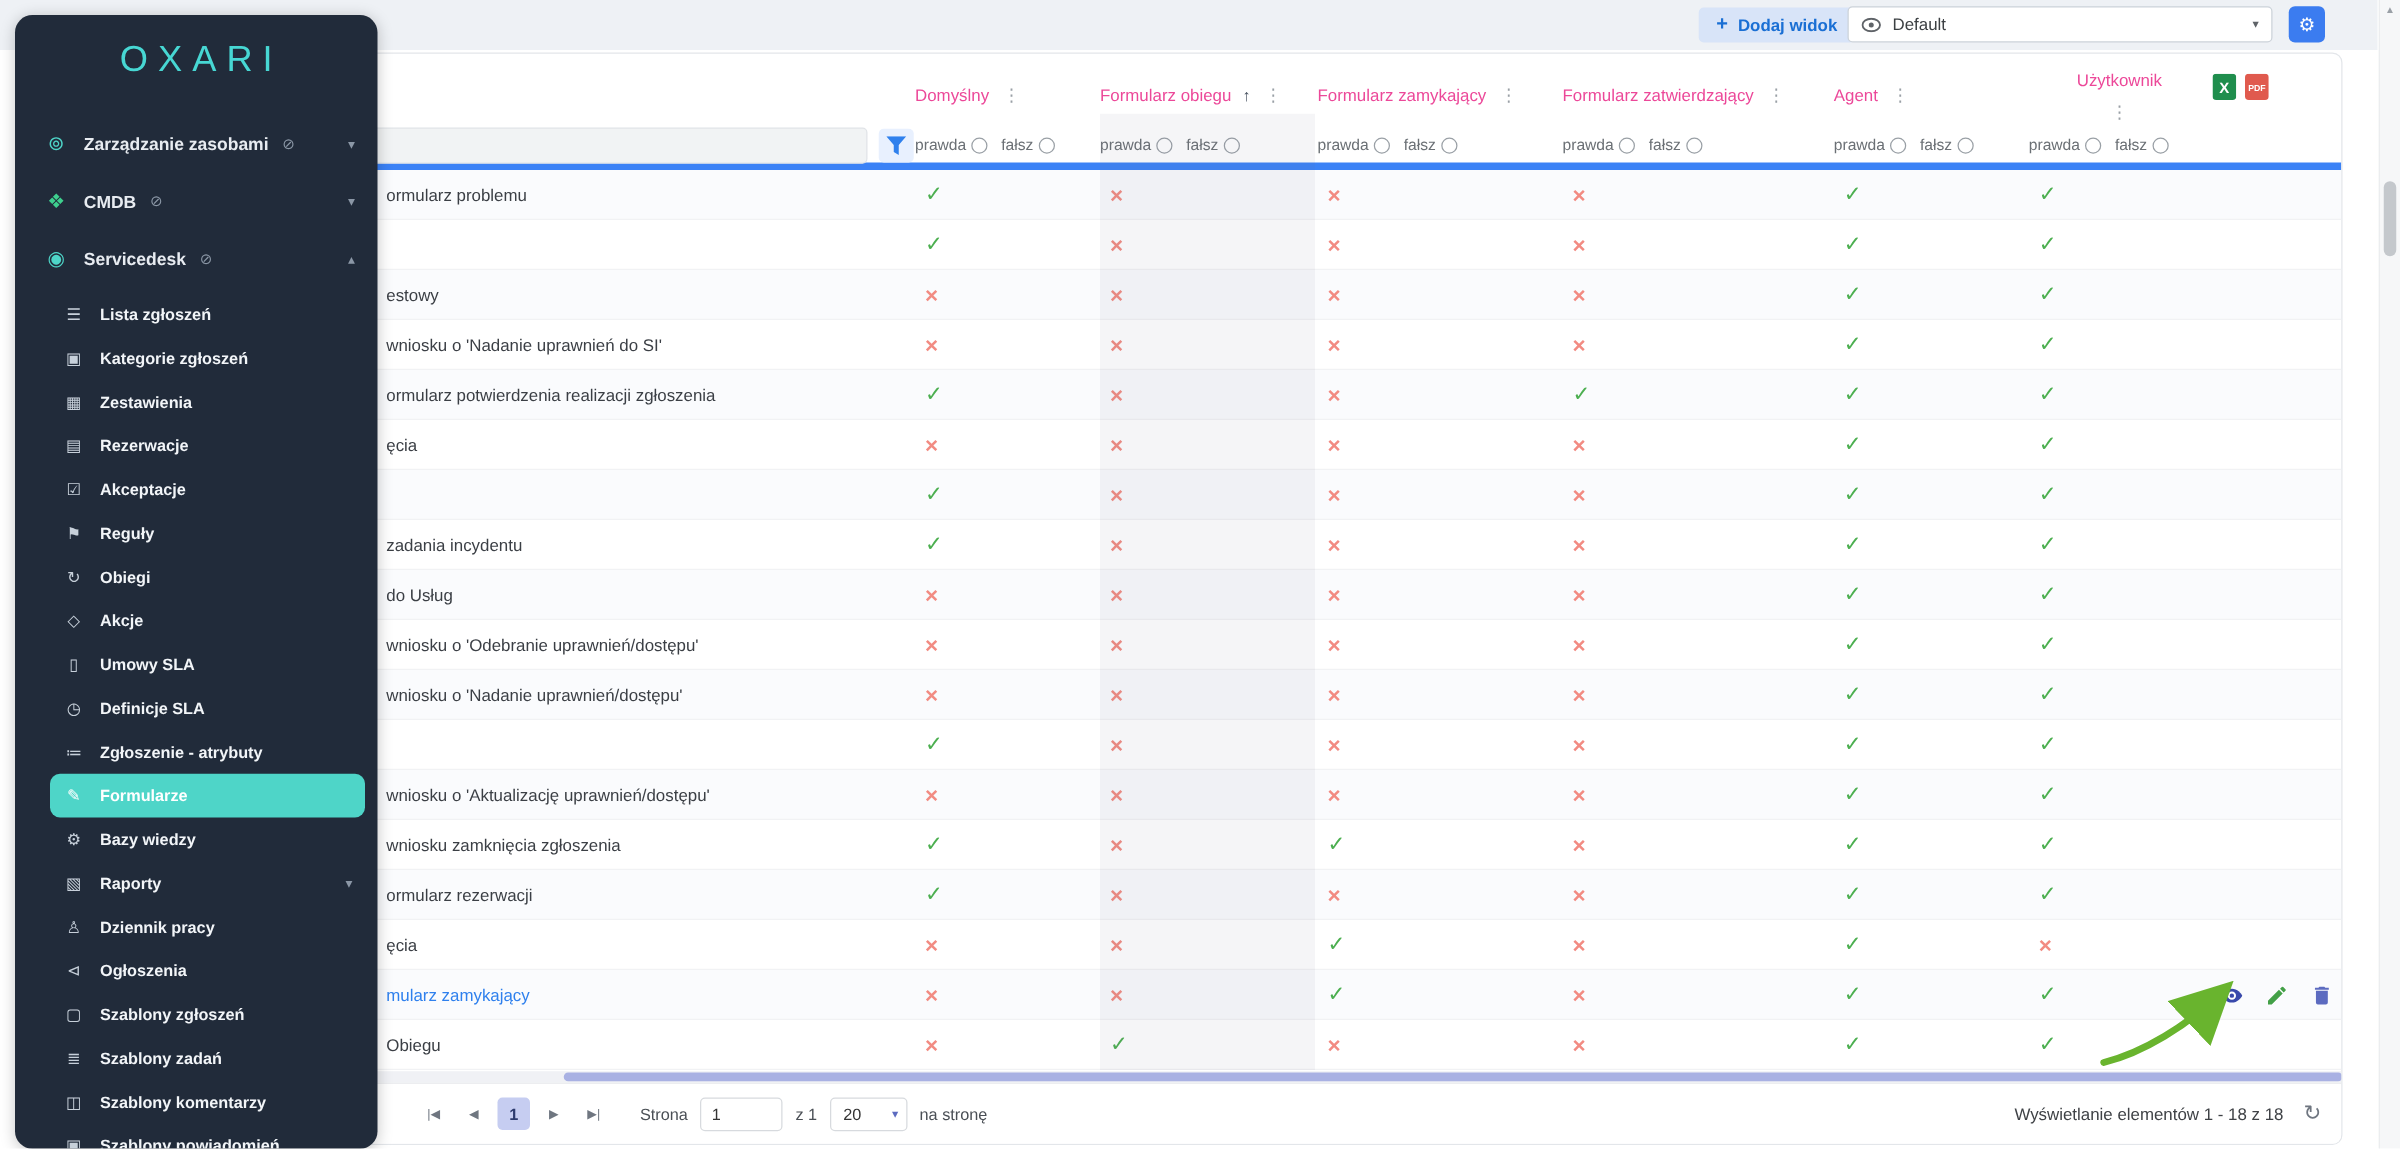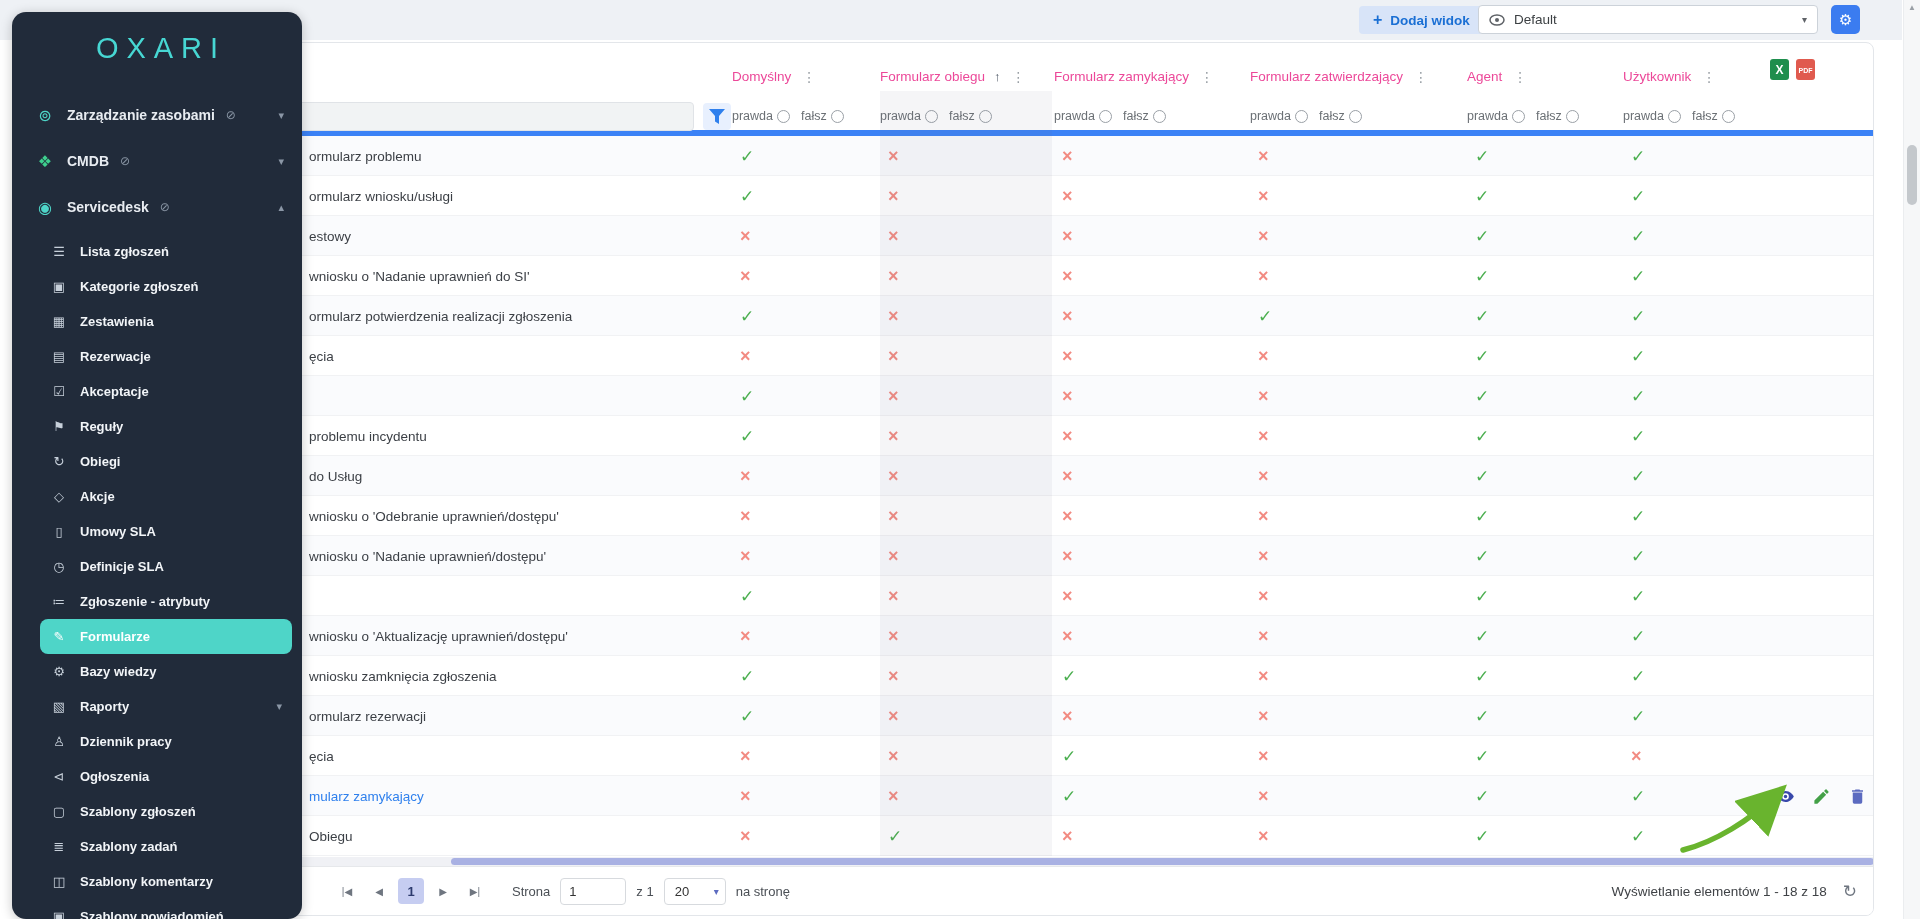--- a/index.html
+++ b/index.html
@@ -159,21 +159,21 @@
           <span class="hkebab" data-name="column-menu-icon">⋮</span>
         </div>
         <div class="hcell" data-name="column-header-formularz-zatwierdzajacy" style="left: 994px; width: 218px;">
           <span class="hlabel" data-name="column-header-label">Formularz zatwierdzający</span>
           <span class="hkebab" data-name="column-menu-icon">⋮</span>
         </div>
         <div class="hcell" data-name="column-header-agent" style="left: 1211px; width: 154px;">
           <span class="hlabel" data-name="column-header-label">Agent</span>
           <span class="hkebab" data-name="column-menu-icon">⋮</span>
         </div>
-        <div class="hcell" data-name="column-header-uzytkownik" style="left: 1367px; width: 145px;">
+        <div class="hcell" data-name="column-header-uzytkownik" style="left: 1367px; width: 145px; flex-direction: column;">
           <span class="hlabel" data-name="column-header-label">Użytkownik</span>
           <span class="hkebab" data-name="column-menu-icon">⋮</span>
         </div>
       </div>
 
     <div class="filterrow" data-name="filter-row">
       <input class="search" type="text" value="" data-name="search-input" style="">
       <button class="funnel" data-name="filter-icon">
         <svg width="16" height="15" viewBox="0 0 16 15">
             <path d="M0 0h16l-6 7v8l-4-2.5V7L0 0z" fill="#2f80ed"></path>
@@ -233,21 +233,20 @@
             <span class="vcross" data-name="cross-icon">×</span>
           </div>
           <div class="vcell" data-name="cell-agent" style="left: 1211px; width: 154px;">
             <span class="vcheck" data-name="check-icon">✓</span>
           </div>
           <div class="vcell" data-name="cell-uzytkownik" style="left: 1367px; width: 145px;">
             <span class="vcheck" data-name="check-icon">✓</span>
           </div>
         </div>
         <div class="trow" data-name="table-row">
-          <div class="ncell" data-name="form-name-cell">ormularz wniosku/usługi</div>
           <div class="vcell" data-name="cell-domyslny" style="left: 476px; width: 150px;">
             <span class="vcheck" data-name="check-icon">✓</span>
           </div>
           <div class="vcell" data-name="cell-formularz-obiegu" style="left: 624px; width: 172px;">
             <span class="vcross" data-name="cross-icon">×</span>
           </div>
           <div class="vcell" data-name="cell-formularz-zamykajacy" style="left: 798px; width: 198px;">
             <span class="vcross" data-name="cross-icon">×</span>
           </div>
           <div class="vcell" data-name="cell-formularz-zatwierdzajacy" style="left: 994px; width: 218px;">
@@ -358,21 +357,21 @@
             <span class="vcross" data-name="cross-icon">×</span>
           </div>
           <div class="vcell" data-name="cell-agent" style="left: 1211px; width: 154px;">
             <span class="vcheck" data-name="check-icon">✓</span>
           </div>
           <div class="vcell" data-name="cell-uzytkownik" style="left: 1367px; width: 145px;">
             <span class="vcheck" data-name="check-icon">✓</span>
           </div>
         </div>
         <div class="trow" data-name="table-row">
-          <div class="ncell" data-name="form-name-cell">problemu incydentu</div>
+          <div class="ncell" data-name="form-name-cell">zadania incydentu</div>
           <div class="vcell" data-name="cell-domyslny" style="left: 476px; width: 150px;">
             <span class="vcheck" data-name="check-icon">✓</span>
           </div>
           <div class="vcell" data-name="cell-formularz-obiegu" style="left: 624px; width: 172px;">
             <span class="vcross" data-name="cross-icon">×</span>
           </div>
           <div class="vcell" data-name="cell-formularz-zamykajacy" style="left: 798px; width: 198px;">
             <span class="vcross" data-name="cross-icon">×</span>
           </div>
           <div class="vcell" data-name="cell-formularz-zatwierdzajacy" style="left: 994px; width: 218px;">

